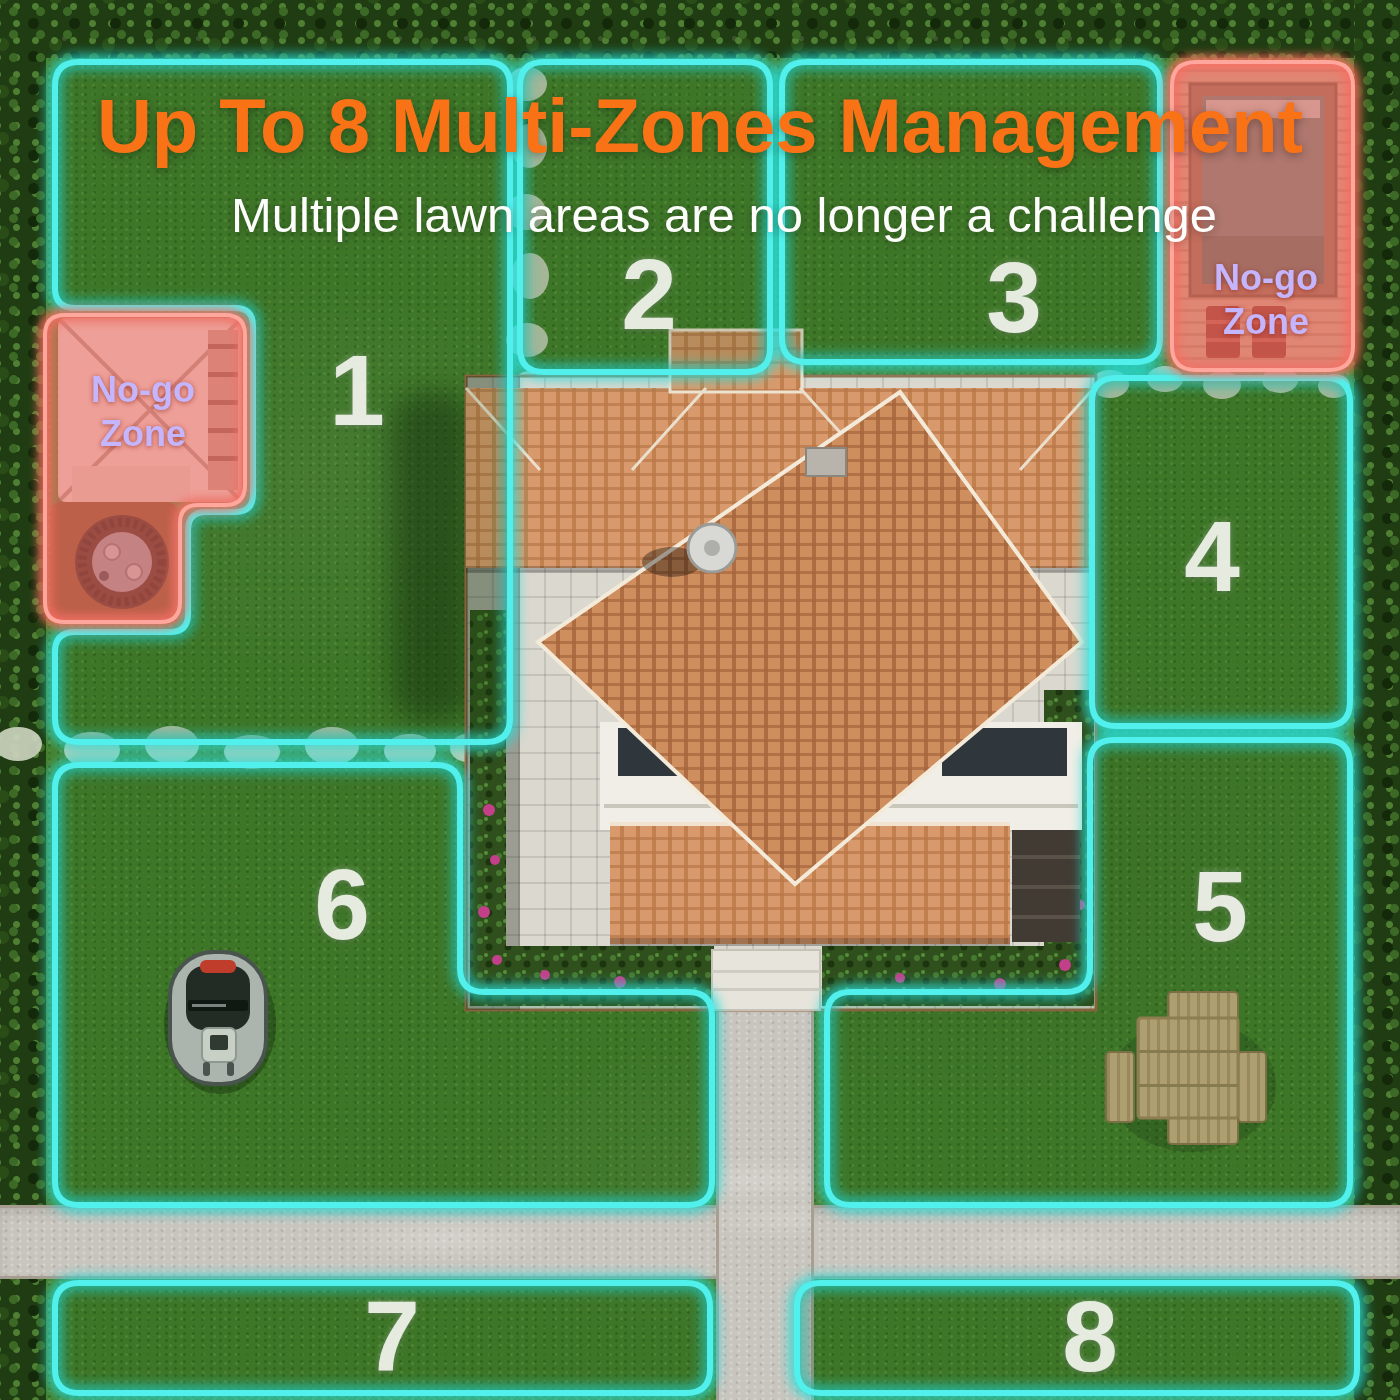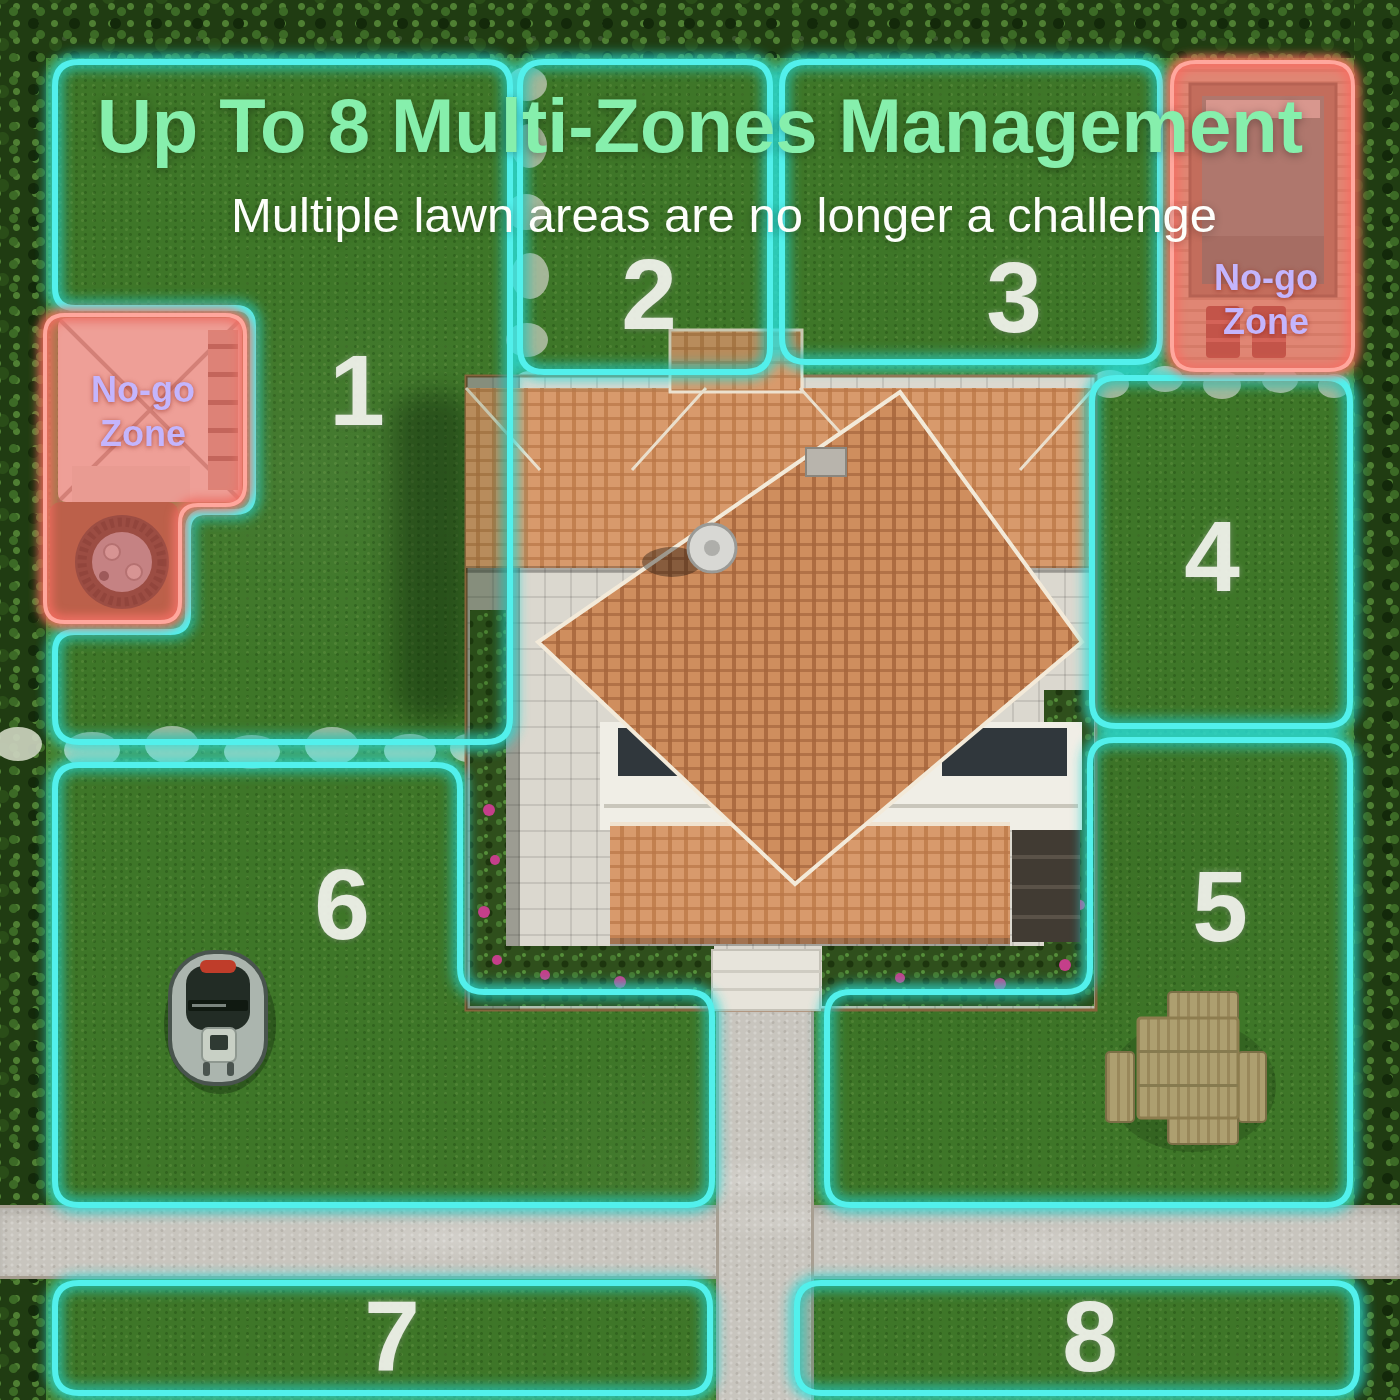--- a/index.html
+++ b/index.html
@@ -51,21 +51,21 @@
   .shadow-house{
     position:absolute;z-index:2;left:392px;top:392px;width:80px;height:330px;
     background:rgba(12,28,6,0.45);filter:blur(14px);border-radius:30px;
   }
   
   svg.scene{position:absolute;left:0;top:0;z-index:3;}
   
   .textlayer{position:absolute;inset:0;z-index:5;pointer-events:none;}
   .title{
     position:absolute;left:0;top:82px;width:100%;text-align:center;
-    font-size:76px;font-weight:bold;color:#86efac;letter-spacing:0;
+    font-size:76px;font-weight:bold;color:#f97316;letter-spacing:0;
     text-shadow:0 2px 10px rgba(0,0,0,0.35);
   }
   .subtitle{
     position:absolute;left:0;top:187px;width:100%;text-align:center;
     font-size:49px;font-weight:normal;color:#fdfefb;
     text-shadow:0 2px 8px rgba(0,0,0,0.30);
     margin-left:24px;
   }
   .zone-num{
     position:absolute;transform:translate(-50%,-50%);

